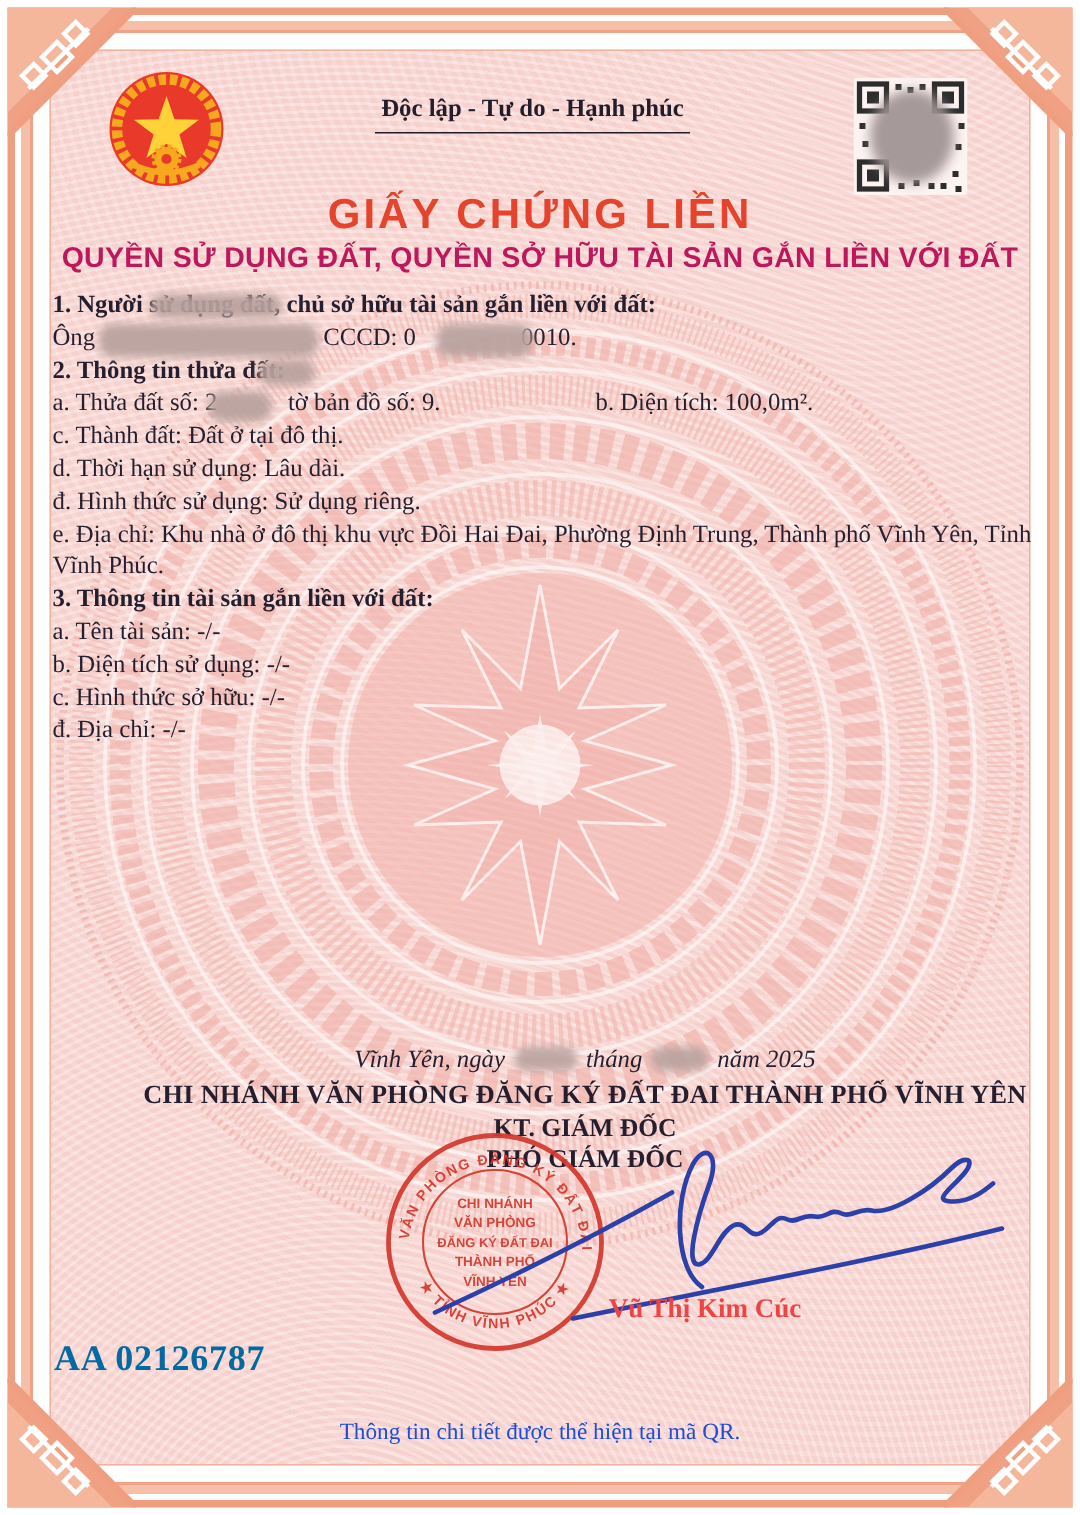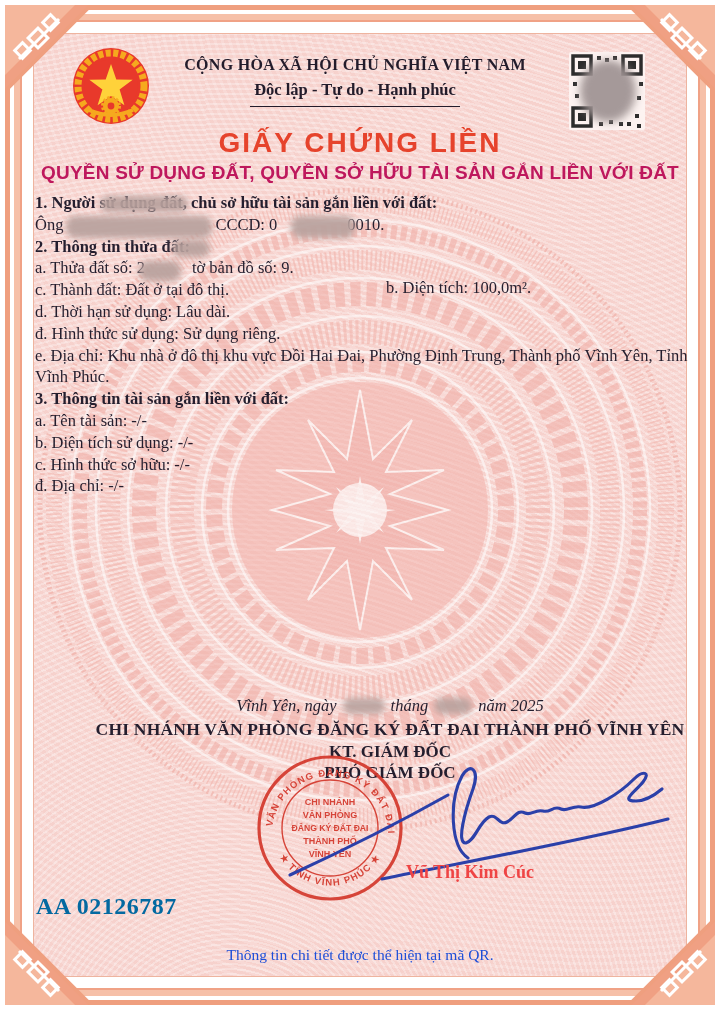--- a/index.html
+++ b/index.html
@@ -49,21 +49,21 @@
   .title-sub{position:absolute; left:0; right:0; top:162px; text-align:center;
     font-family:"Liberation Sans", sans-serif; font-weight:bold; font-size:19px;
     letter-spacing:.2px; color:#be185d;}
 
   
   .body-text{position:absolute; left:35px; top:192px; width:652px;
     font-size:16.5px; color:#241e2e; line-height:21.8px;}
   .body-text .bold{font-weight:bold;}
   .line{position:relative; white-space:nowrap;}
   .inline-gap{display:inline-block;}
-  .col-b{position:absolute; left:351px; top:0;margin-top:20px;}
+  .col-b{position:absolute; left:362px; top:0;}
 
   
   .smudge{position:absolute; background:#b9a29e; border-radius:9px; filter:blur(3px); opacity:.93; z-index:5;}
 
   
   .signing{position:absolute; left:55px; top:696px; width:670px; text-align:center; color:#241e2e;}
   .date-line{font-style:italic; font-size:16.5px; display:flex; justify-content:center; align-items:center; gap:6px;}
   .date-smudge{display:inline-block; width:42px; height:16px; background:#b9a29e; border-radius:8px; filter:blur(3px); opacity:.9;}
   .office{font-weight:bold; font-size:17.5px; margin-top:3px; letter-spacing:.2px;}
   .kt{font-weight:bold; font-size:17px; margin-top:2px;}
@@ -173,21 +173,20 @@
       <circle cx="40" cy="40" r="26.5" fill="#e8392b"></circle>
       <polygon fill="#ffd23a" points="40,18 45.3,33.5 61.7,33.8 48.6,43.6 53.4,59.3 40,49.9 26.6,59.3 31.4,43.6 18.3,33.8 34.7,33.5"></polygon>
       <circle cx="40" cy="60" r="8" fill="#f6a91e"></circle>
       <circle cx="40" cy="60" r="8.5" fill="none" stroke="#f6a91e" stroke-width="3" stroke-dasharray="2.5 2"></circle>
       <circle cx="40" cy="60" r="3.4" fill="#e8392b"></circle>
       <path d="M18,64 Q40,74 62,64" fill="none" stroke="#f6a91e" stroke-width="4"></path>
     </svg>
   </div>
 
   <div class="header-text">
-    <div class="header-country">CỘNG HÒA XÃ HỘI CHỦ NGHĨA VIỆT NAM</div>
     <div><span class="header-motto">Độc lập - Tự do - Hạnh phúc</span></div>
   </div>
 
   <div class="qr">
     <svg width="76" height="78" viewBox="0 0 76 78">
       <rect x="0" y="0" width="76" height="78" fill="#fdf3f1" rx="2"></rect>
       <g fill="#2c2c2c">
         <rect x="4" y="4" width="18" height="18" fill="none" stroke="#2c2c2c" stroke-width="3.5"></rect>
         <rect x="9" y="9" width="8" height="8"></rect>
         <rect x="54" y="4" width="18" height="18" fill="none" stroke="#2c2c2c" stroke-width="3.5"></rect>

